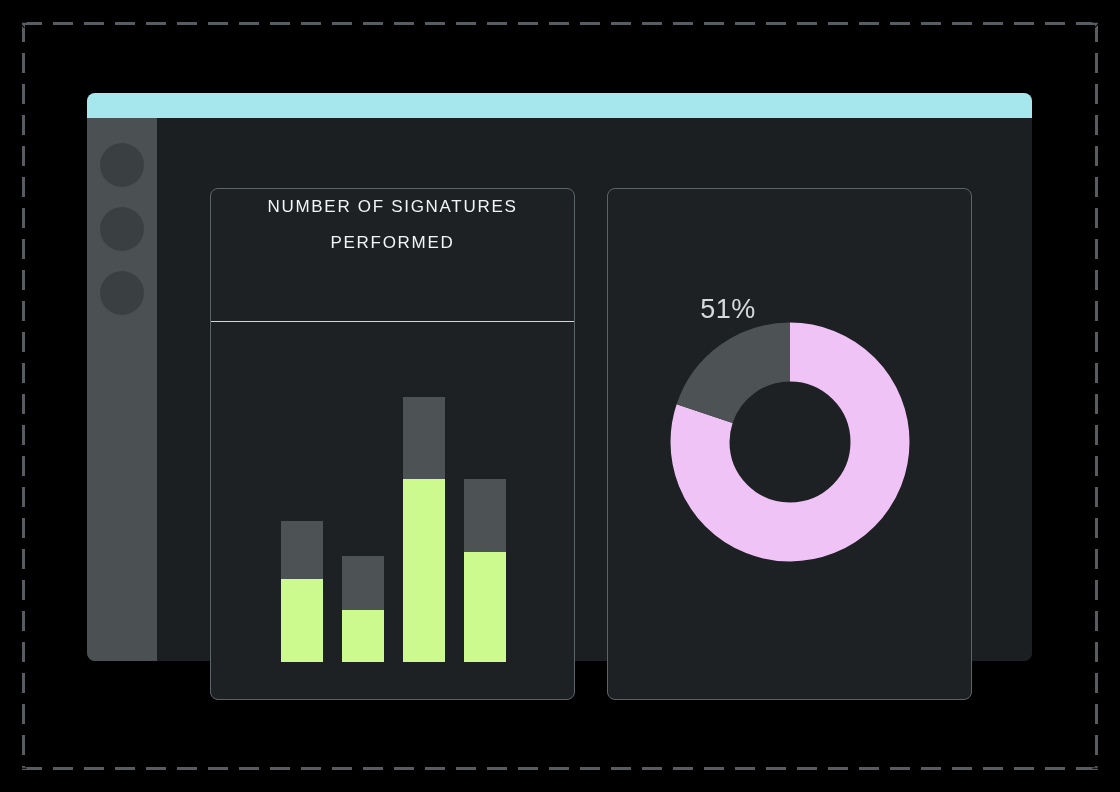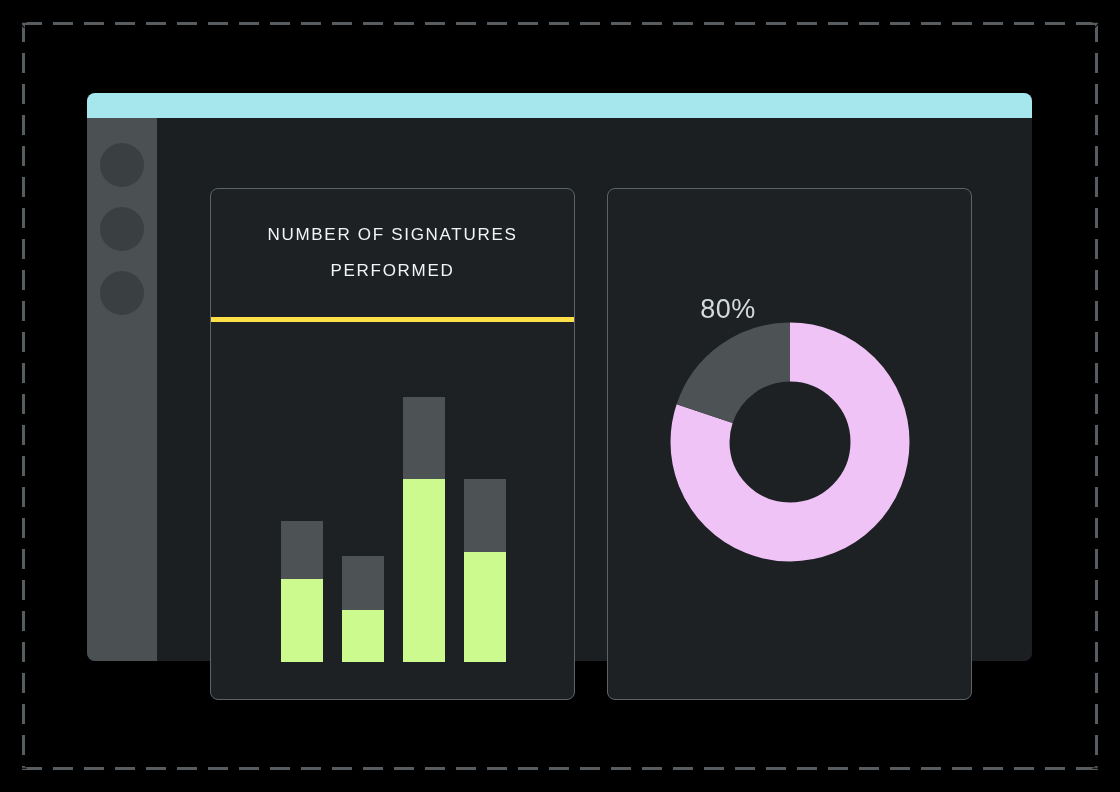--- a/index.html
+++ b/index.html
@@ -128,24 +128,24 @@
     background: #1e2124;
     box-sizing: border-box;
     display: flex;
     flex-direction: column;
   }
   .card-bar   { left: 210px; }
   .card-donut { left: 607px; }
 
   .card-header {
     height: 133px;
-    border-bottom: 5px solid #fde047;
+    border-bottom: 1px solid #fde047;
     box-sizing: border-box;
     display: flex;
-    align-items: center;
+    align-items: flex-start;
     justify-content: center;
     padding: 0 22px;
   }
   .card-title {
     color: #f2f4f5;
     font-size: 17px;
     letter-spacing: 1.7px;
     text-align: center;
     line-height: 36px;
     font-weight: 400;
@@ -253,18 +253,18 @@
     </div>
   </div>
 
   <div class="card card-donut">
     <div class="card-body">
       <div class="donut-wrap">
         <div class="donut-svg-holder" id="donut-holder"><svg width="240" height="240" viewBox="0 0 240 240">
               <circle cx="120" cy="120" r="90" fill="none" stroke="#efc3f6" stroke-width="59" stroke-dasharray="452.38934211693027 565.4866776461628" stroke-dashoffset="0" transform="rotate(-90 120 120)"></circle>
               <circle cx="120" cy="120" r="90" fill="none" stroke="#4d5255" stroke-width="59" stroke-dasharray="113.09733552923257 565.4866776461628" stroke-dashoffset="-452.38934211693027" transform="rotate(-90 120 120)"></circle>
             </svg></div>
-        <div class="donut-center-label">80%</div>
+        <div class="donut-center-label">51%</div>
       </div>
     </div>
   </div>
 
 </div>
 
 </body></html>

